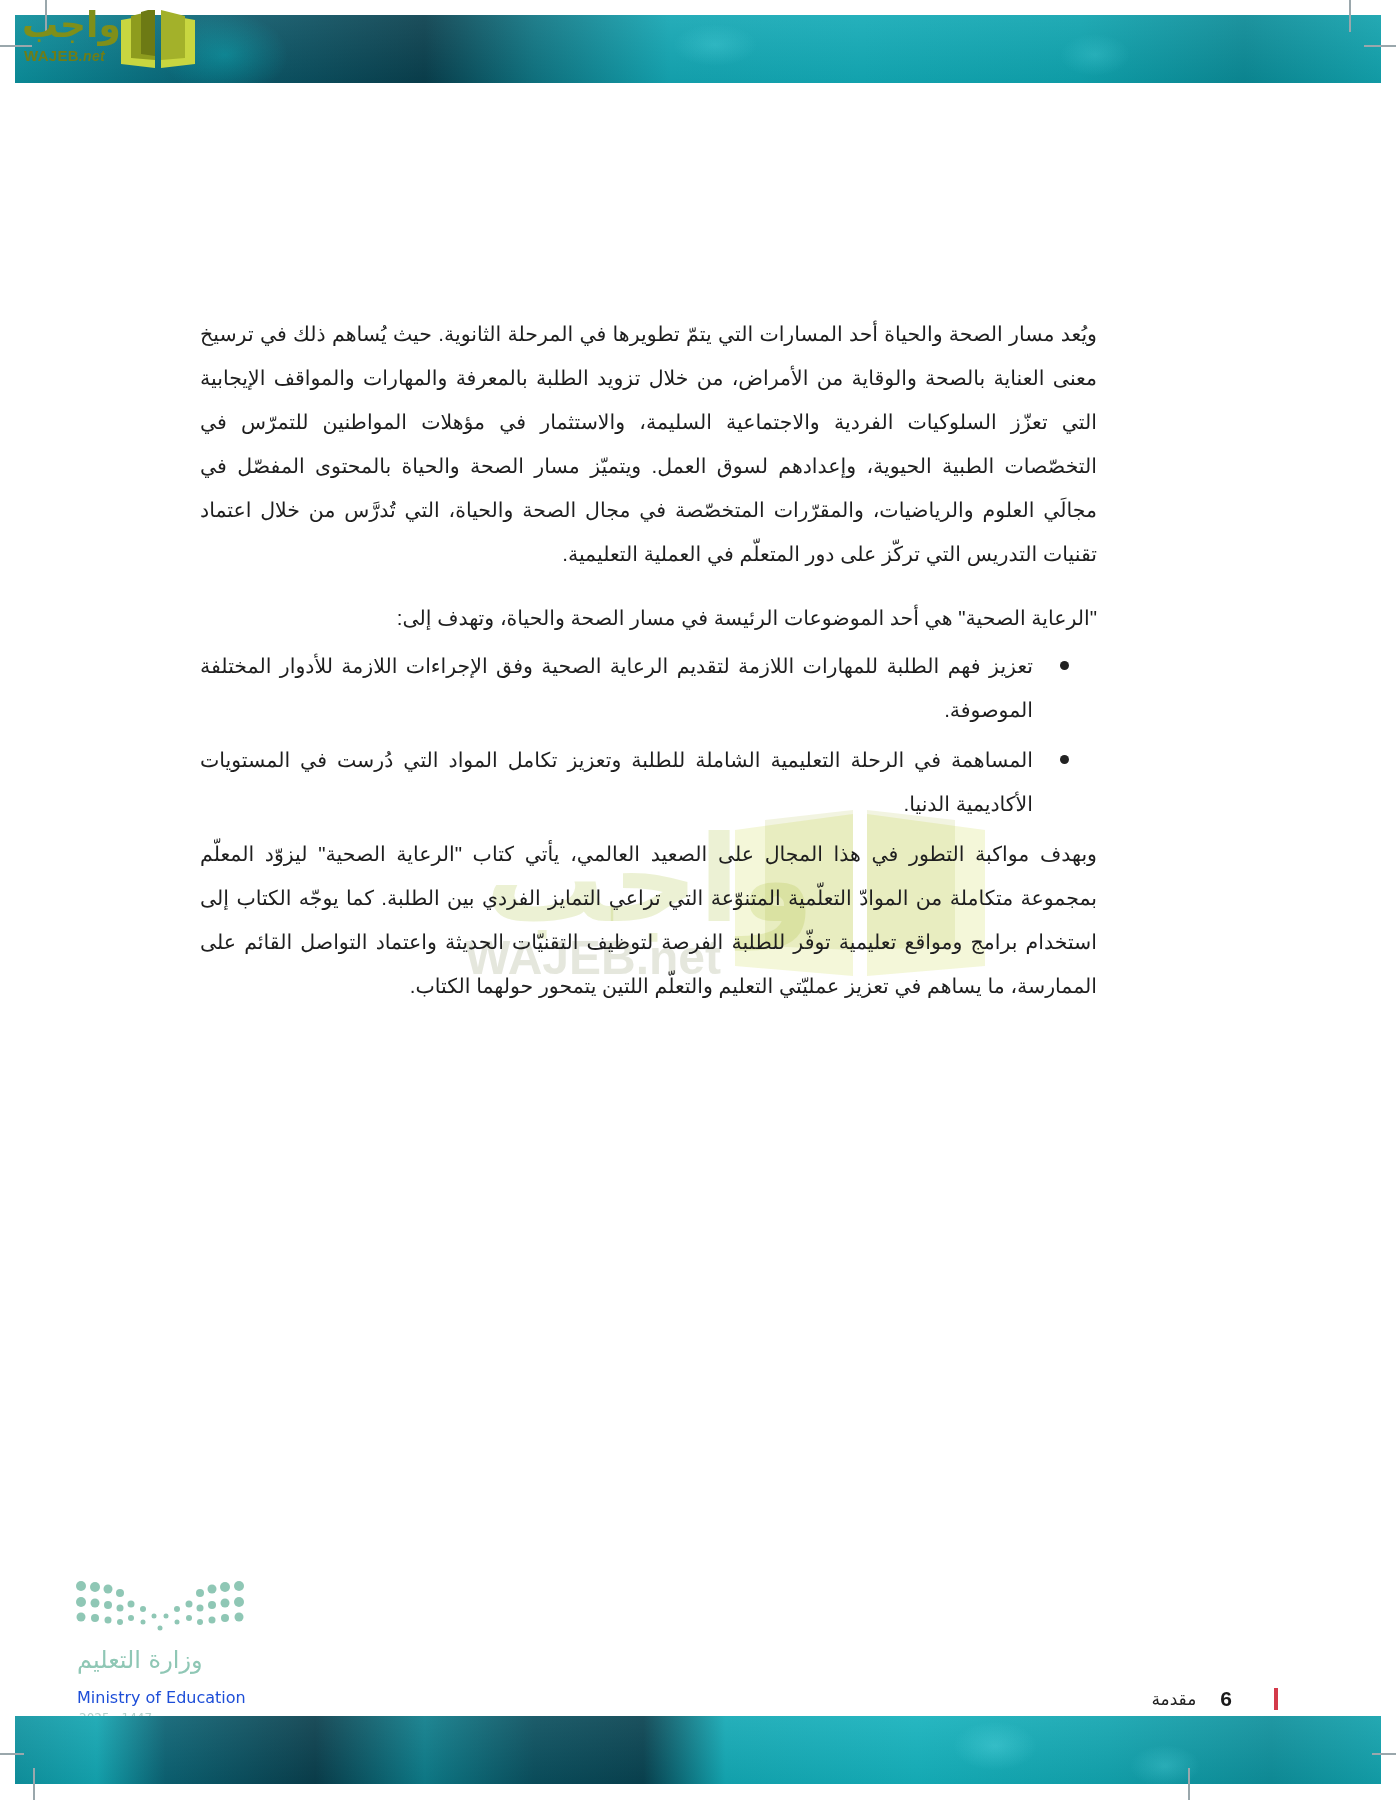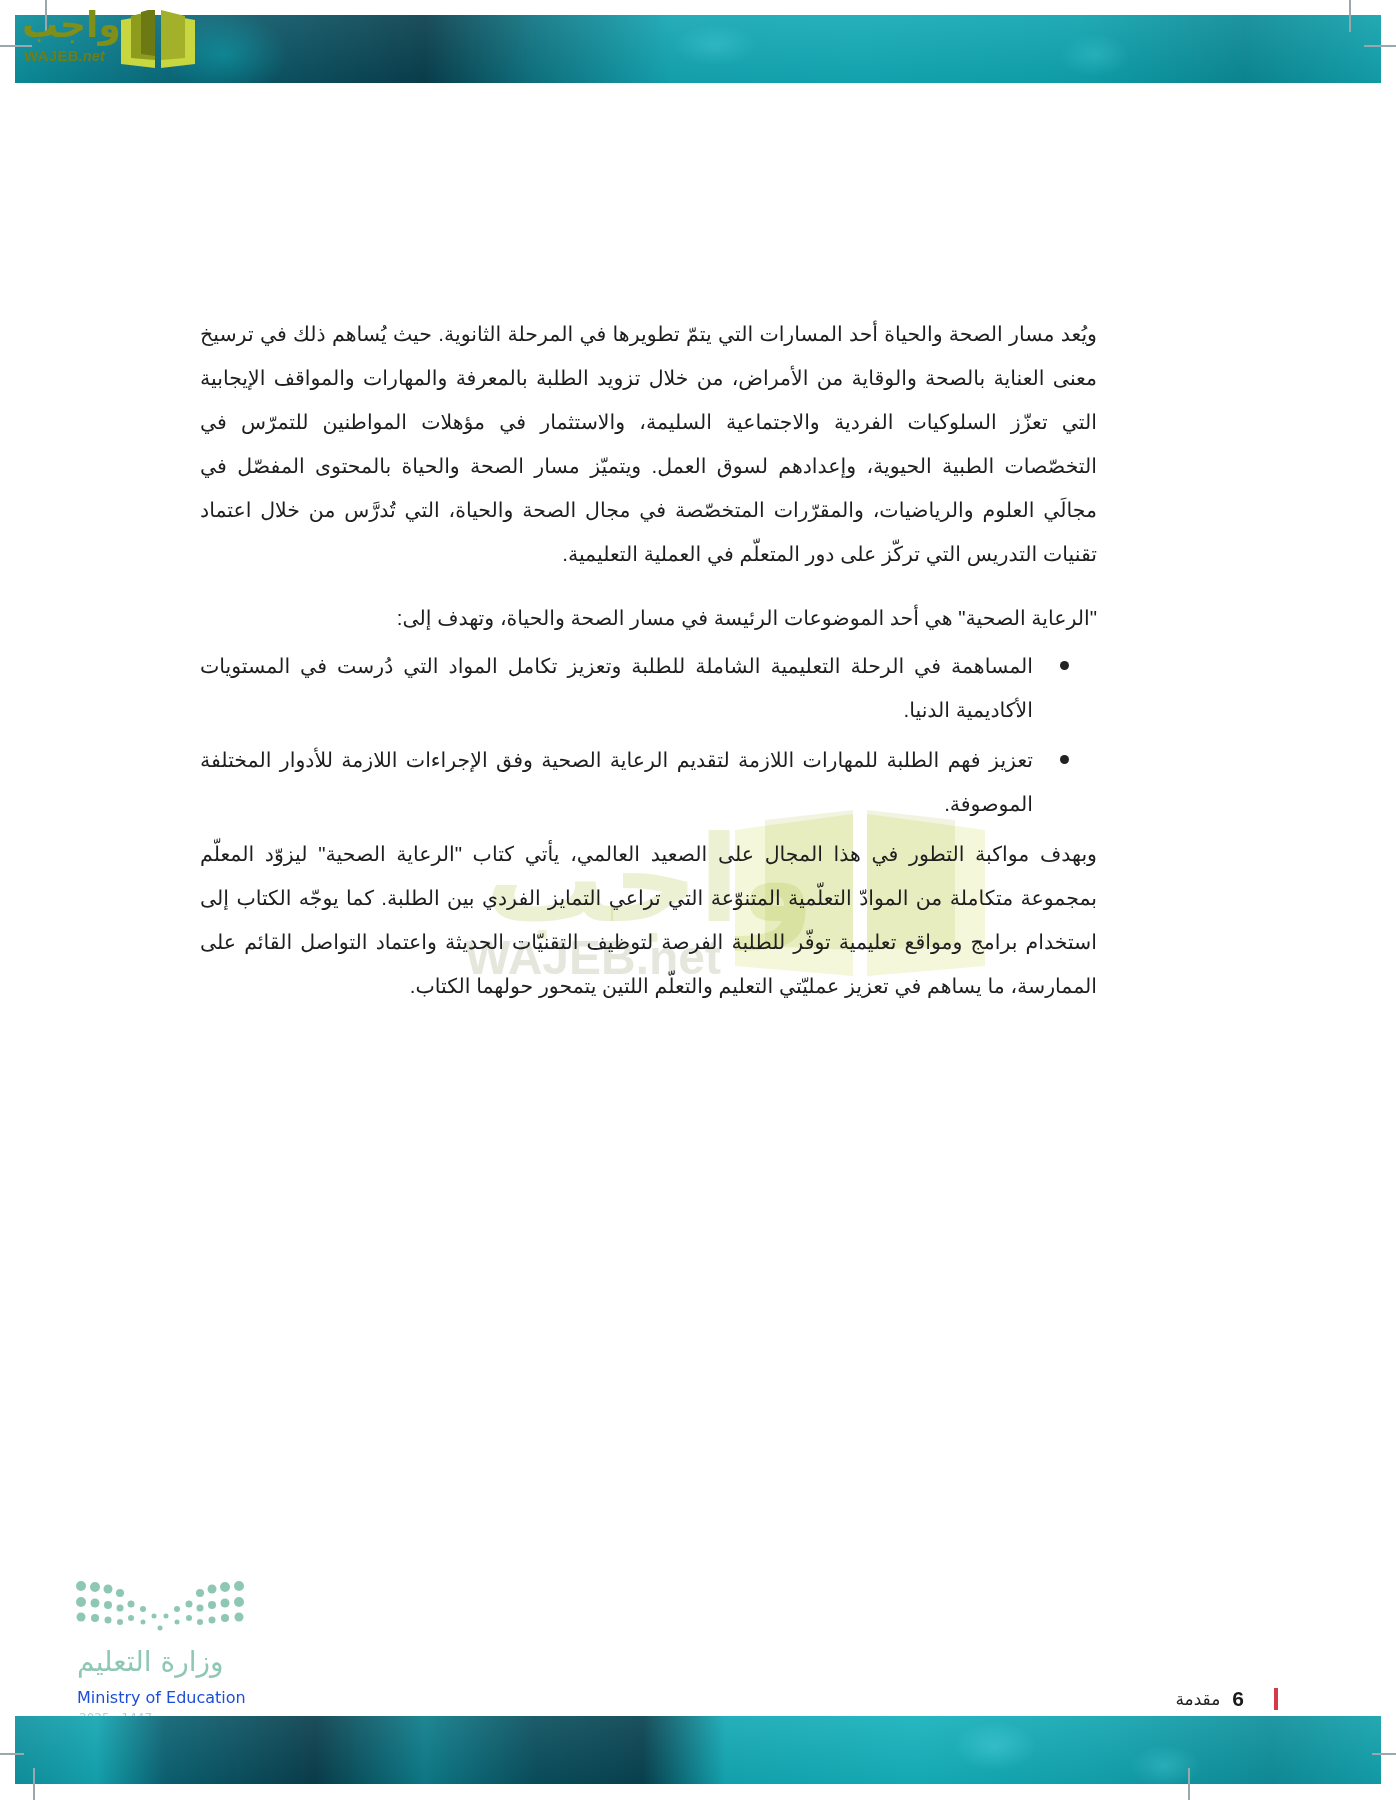--- a/index.html
+++ b/index.html
@@ -65,33 +65,33 @@
       color: rgba(170,190,60,0.22); line-height: 1;
     }
     .bg-wm-en {
       position: absolute; left: 10px; top: 100px; font-size: 48px; font-weight: bold;
       color: rgba(150,160,120,0.25); font-family: "Liberation Sans", sans-serif;
     }
     .ministry {
       position: absolute; left: 75px; top: 1580px; width: 180px; height: 150px;
     }
     .ministry-ar {
-      position: absolute; left: 2px; top: 68px; font-size: 28px; color: #8fc7b5; line-height: 1;
+      position: absolute; left: 2px; top: 68px; font-size: 24px; color: #8fc7b5; line-height: 1;
       direction: rtl; width: 170px; text-align: left;
     }
     .ministry-en {
       position: absolute; left: 2px; top: 108px; font-size: 16px; color: #1d4ed8;
       font-family: "DejaVu Sans", sans-serif; white-space: nowrap;
     }
     .ministry-year {
       position: absolute; left: 4px; top: 131px; font-size: 12px; color: rgba(120,170,160,0.55);
     }
     .page-footer {
       position: absolute; right: 118px; top: 1684px; height: 30px;
-      display: flex; align-items: center; gap: 12px; direction: ltr;
+      display: flex; align-items: center; gap: 24px; direction: ltr;
     }
     .footer-label { font-size: 17px; color: #222; direction: rtl; }
     .footer-num { font-size: 21px; font-weight: bold; color: #1a1a1a; font-family: "Liberation Sans", sans-serif; }
     .footer-bar { width: 4px; height: 22px; background: #d43a4a; margin-left: 18px; }
   </style>
 </head>
 <body>
 
 <div class="banner banner-top"></div>
 
@@ -120,22 +120,22 @@
     <path d="M260 20 L142 4 L142 166 L260 156 Z" fill="rgba(200,214,64,0.20)"></path>
     <path d="M40 10 L128 0 L128 140 L40 136 Z" fill="rgba(160,180,40,0.14)"></path>
     <path d="M230 10 L142 0 L142 140 L230 136 Z" fill="rgba(160,180,40,0.14)"></path>
   </svg>
 </div>
 
 <div class="content">
   <p>ويُعد مسار الصحة والحياة أحد المسارات التي يتمّ تطويرها في المرحلة الثانوية. حيث يُساهم ذلك في ترسيخ معنى العناية بالصحة والوقاية من الأمراض، من خلال تزويد الطلبة بالمعرفة والمهارات والمواقف الإيجابية التي تعزّز السلوكيات الفردية والاجتماعية السليمة، والاستثمار في مؤهلات المواطنين للتمرّس في التخصّصات الطبية الحيوية، وإعدادهم لسوق العمل. ويتميّز مسار الصحة والحياة بالمحتوى المفصّل في مجالَي العلوم والرياضيات، والمقرّرات المتخصّصة في مجال الصحة والحياة، التي تُدرَّس من خلال اعتماد تقنيات التدريس التي تركّز على دور المتعلّم في العملية التعليمية.</p>
   <p class="p2">"الرعاية الصحية" هي أحد الموضوعات الرئيسة في مسار الصحة والحياة، وتهدف إلى:</p>
   <ul class="bullets">
+    <li><span class="dot"></span><span>تعزيز فهم الطلبة للمهارات اللازمة لتقديم الرعاية الصحية وفق الإجراءات اللازمة للأدوار المختلفة الموصوفة.</span></li>
     <li><span class="dot"></span><span>المساهمة في الرحلة التعليمية الشاملة للطلبة وتعزيز تكامل المواد التي دُرست في المستويات الأكاديمية الدنيا.</span></li>
-    <li><span class="dot"></span><span>تعزيز فهم الطلبة للمهارات اللازمة لتقديم الرعاية الصحية وفق الإجراءات اللازمة للأدوار المختلفة الموصوفة.</span></li>
   </ul>
   <p class="p3">وبهدف مواكبة التطور في هذا المجال على الصعيد العالمي، يأتي كتاب "الرعاية الصحية" ليزوّد المعلّم بمجموعة متكاملة من الموادّ التعلّمية المتنوّعة التي تراعي التمايز الفردي بين الطلبة. كما يوجّه الكتاب إلى استخدام برامج ومواقع تعليمية توفّر للطلبة الفرصة لتوظيف التقنيّات الحديثة واعتماد التواصل القائم على الممارسة، ما يساهم في تعزيز عمليّتي التعليم والتعلّم اللتين يتمحور حولهما الكتاب.</p>
 </div>
 
 <div class="ministry">
   <svg width="170" height="60" viewBox="0 0 170 60" style="position:absolute; left:0; top:0;">
     <g fill="#8fc7b5">
       <circle cx="6" cy="6" r="5"></circle>
         <circle cx="20" cy="7" r="5"></circle>
         <circle cx="33" cy="9" r="4.5"></circle>

